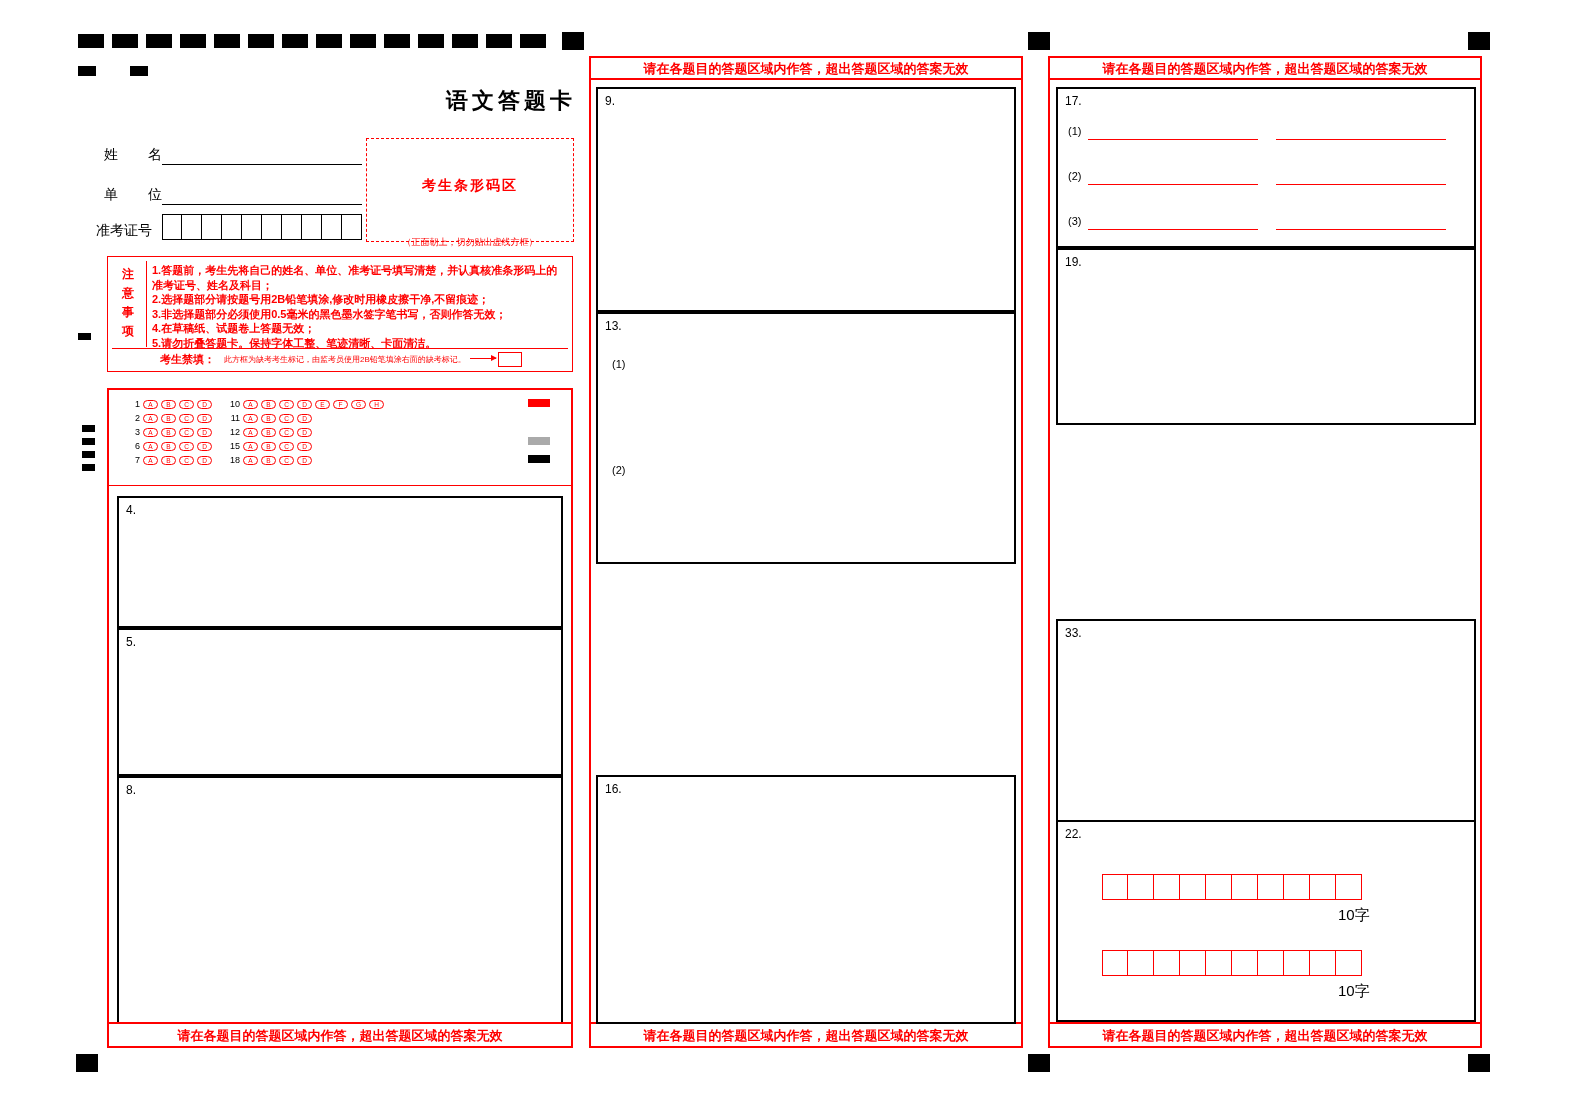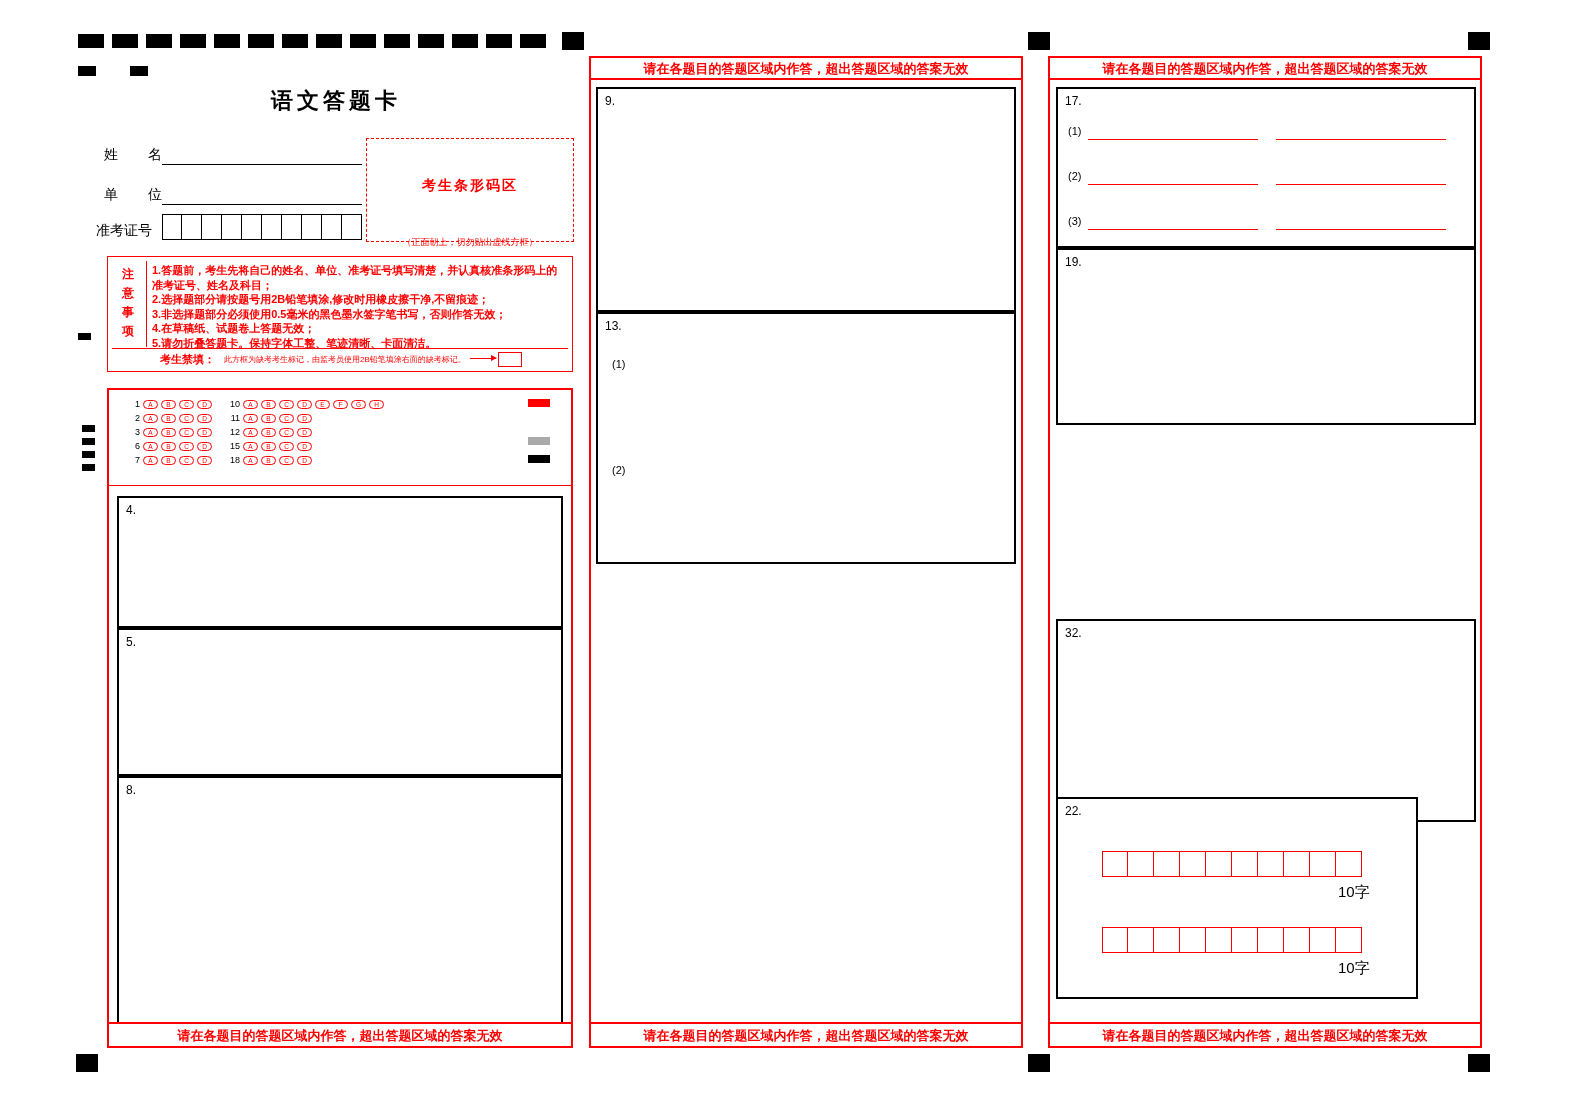--- a/index.html
+++ b/index.html
@@ -15,21 +15,21 @@
   .col1{left:96px;top:56px;width:480px;height:992px;border:none;}
   .col2{left:589px;top:56px;width:434px;height:992px;}
   .col3{left:1048px;top:56px;width:434px;height:992px;}
 
   .colhdr{position:absolute;left:0;right:0;top:0;height:22px;line-height:22px;text-align:center;
           color:#ff0000;font-size:13px;font-weight:bold;border-bottom:2px solid #ff0000;box-sizing:border-box;}
   .colftr{position:absolute;left:0;right:0;bottom:0;height:24px;line-height:24px;text-align:center;
           color:#ff0000;font-size:13px;font-weight:bold;border-top:2px solid #ff0000;box-sizing:border-box;}
 
   
-  .title{position:absolute;left:96px;top:78px;width:440px;text-align:center;font-size:22px;font-weight:bold;letter-spacing:4px;color:#000;}
+  .title{position:absolute;left:96px;top:78px;width:440px;text-align:right;font-size:22px;font-weight:bold;letter-spacing:4px;color:#000;}
 
   
   .fieldlabel{position:absolute;font-size:14px;color:#000;letter-spacing:8px;}
   .fieldline{position:absolute;border-bottom:1.6px solid #000;}
 
   .ticketlabel{position:absolute;font-size:14px;color:#000;}
   .ticketbox{position:absolute;display:flex;}
   .ticketbox i{display:block;width:20px;height:26px;border:1.4px solid #000;border-left:none;box-sizing:border-box;}
   .ticketbox i:first-child{border-left:1.4px solid #000;}
 
@@ -264,20 +264,23 @@
   </div>
 
   <div class="qbox" style="left:596px;top:87px;width:420px;height:225px;">
     <div class="qlbl">9.</div>
   </div>
   <div class="qbox" style="left:596px;top:312px;width:420px;height:252px;">
     <div class="qlbl">13.</div>
     <div class="sublbl" style="left:14px;top:44px;">(1)</div>
     <div class="sublbl" style="left:14px;top:150px;">(2)</div>
   </div>
+  <div class="qbox" style="left:596px;top:775px;width:420px;height:249px;">
+    <div class="qlbl">16.</div>
+  </div>
 
   <div class="col col3">
     <div class="colhdr">请在各题目的答题区域内作答，超出答题区域的答案无效</div>
     <div class="colftr">请在各题目的答题区域内作答，超出答题区域的答案无效</div>
   </div>
 
   <div class="qbox" style="left:1056px;top:87px;width:420px;height:161px;">
     <div class="qlbl">17.</div>
     <div class="sublbl" style="left:10px;top:36px;">(1)</div>
     <div class="rline" style="left:30px;top:50px;width:170px;"></div>
@@ -287,24 +290,24 @@
     <div class="rline" style="left:218px;top:95px;width:170px;"></div>
     <div class="sublbl" style="left:10px;top:126px;">(3)</div>
     <div class="rline" style="left:30px;top:140px;width:170px;"></div>
     <div class="rline" style="left:218px;top:140px;width:170px;"></div>
   </div>
 
   <div class="qbox" style="left:1056px;top:248px;width:420px;height:177px;">
     <div class="qlbl">19.</div>
   </div>
   <div class="qbox" style="left:1056px;top:619px;width:420px;height:203px;">
-    <div class="qlbl">32.</div>
-  </div>
-
-  <div class="qbox" style="left:1056px;top:797px;width:362px;height:202px;padding-left:36px;">
+    <div class="qlbl">33.</div>
+  </div>
+
+  <div class="qbox" style="left:1056px;top:820px;width:420px;height:202px;padding-left:36px;">
     <div class="qlbl">22.</div>
     <div class="cgrid" style="left:44px;top:52px;">
       <i></i>
         <i></i>
         <i></i>
         <i></i>
         <i></i>
         <i></i>
         <i></i>
         <i></i>

